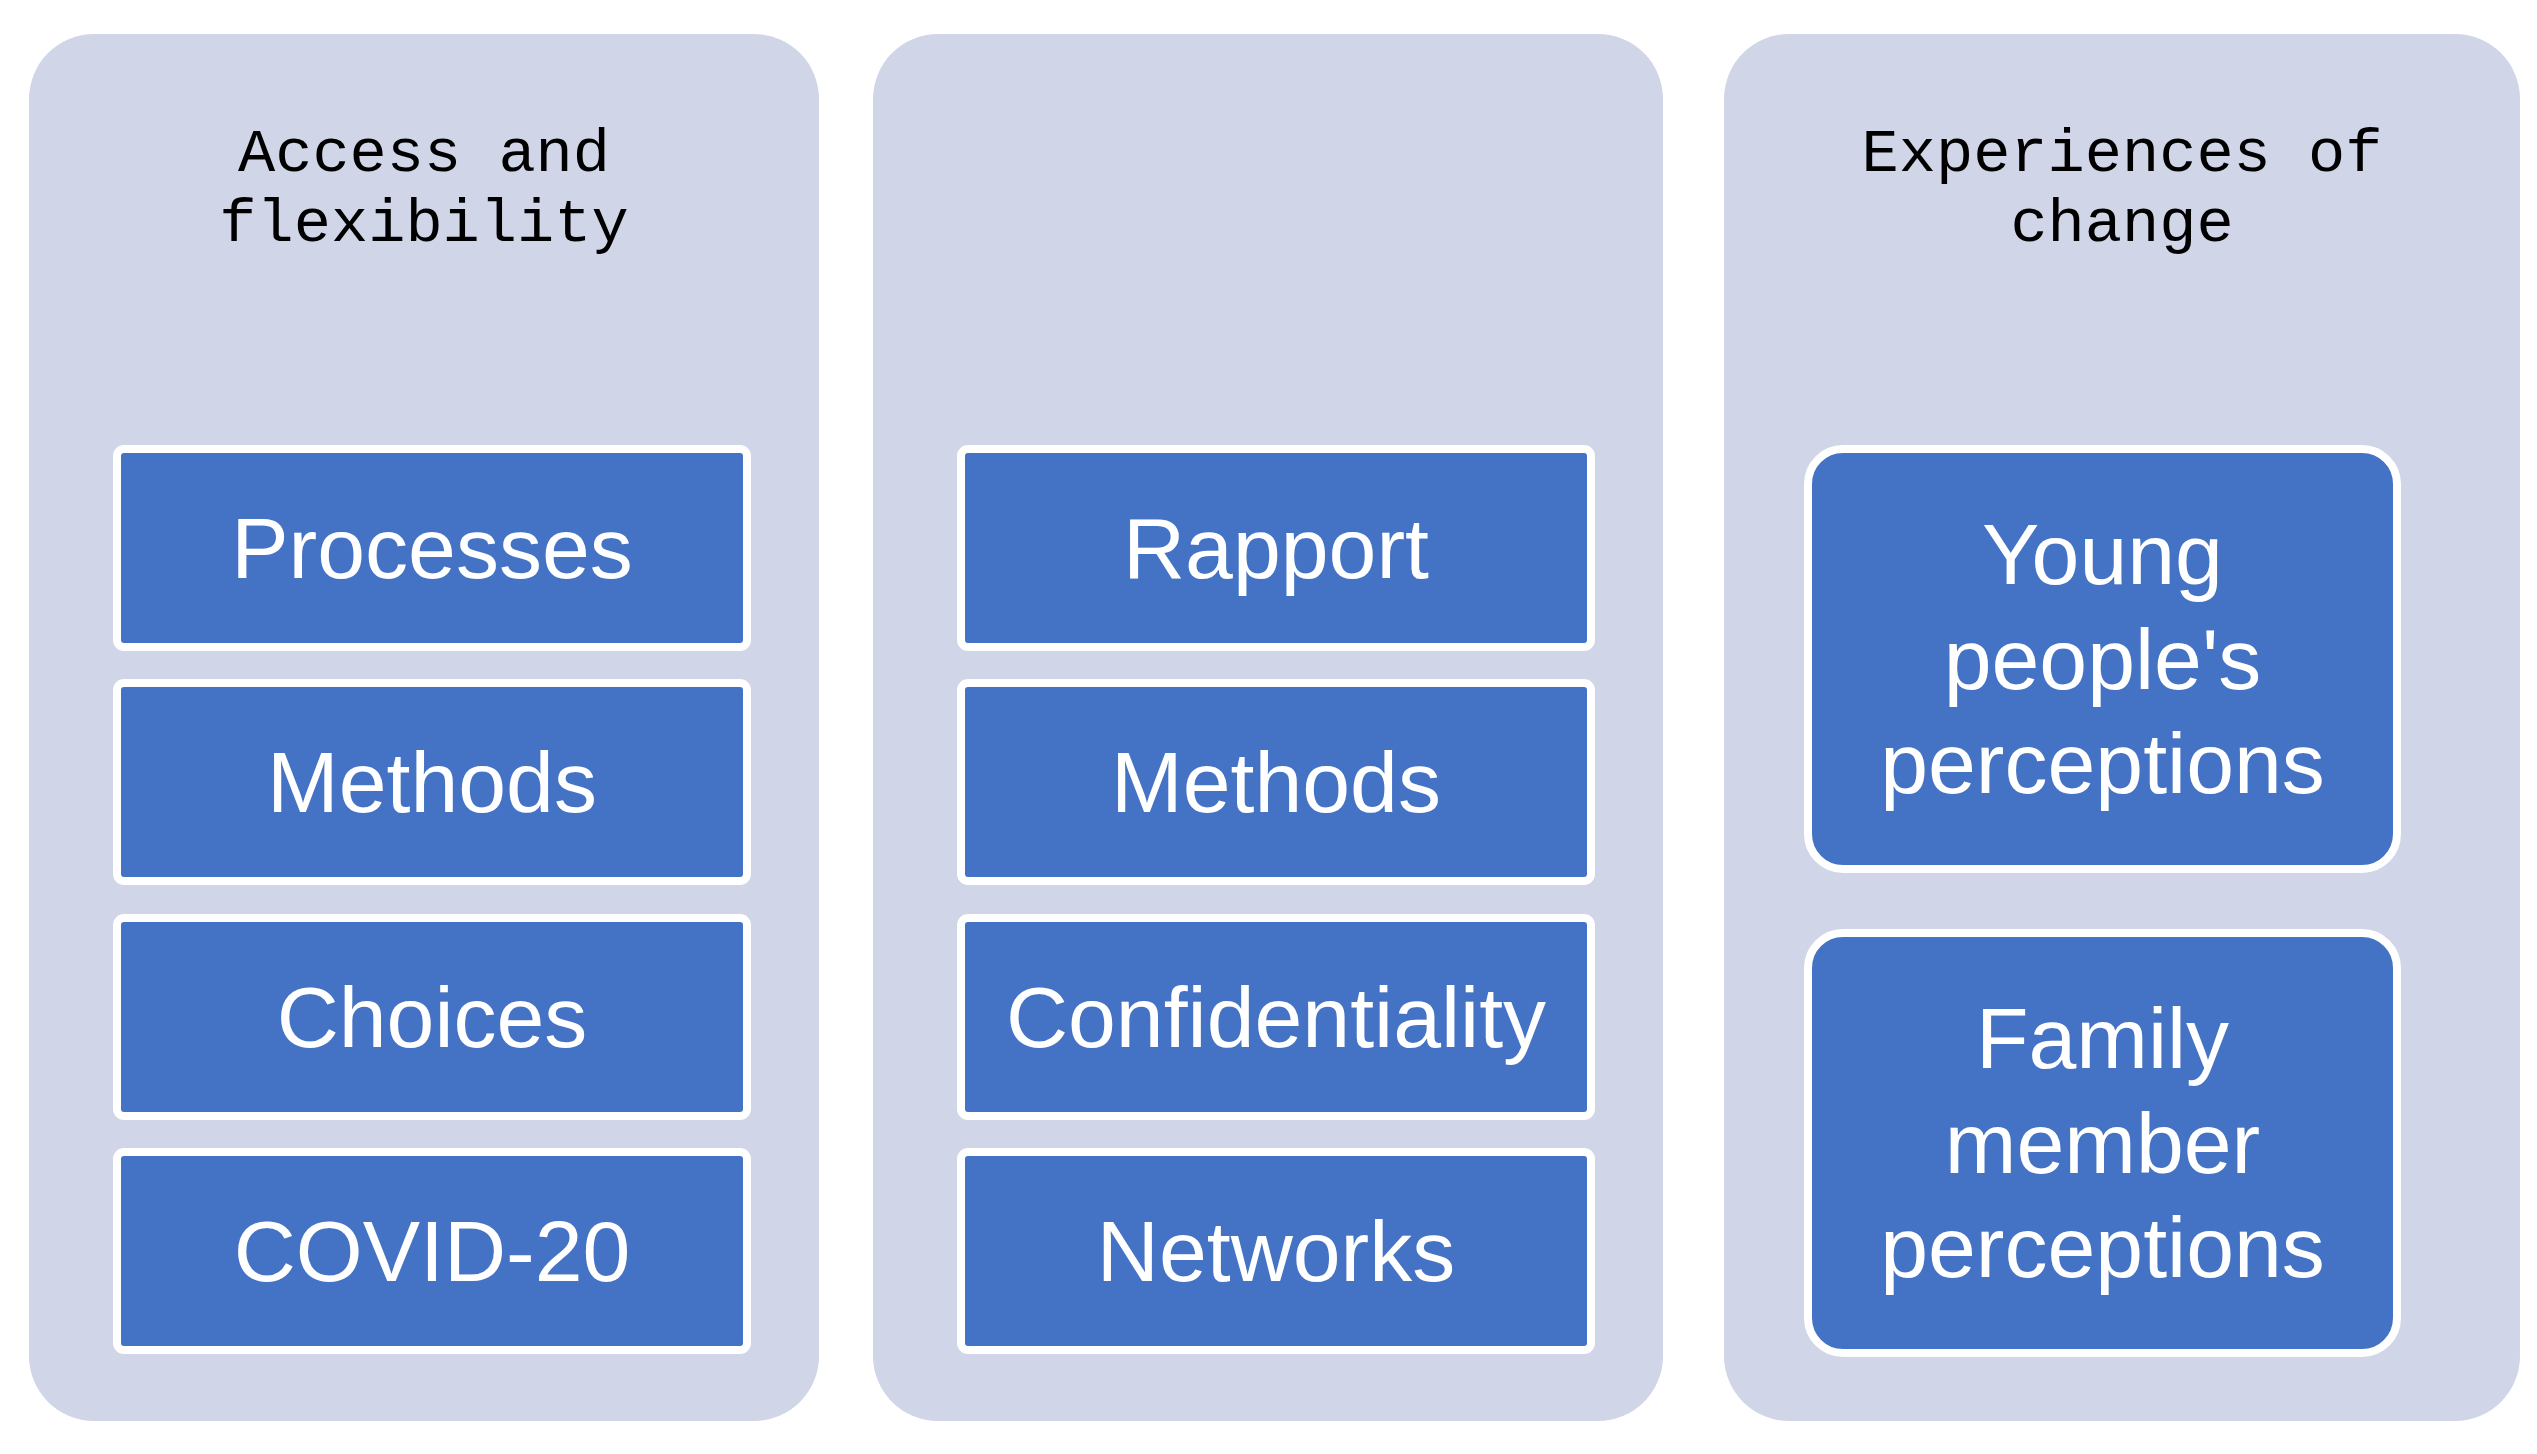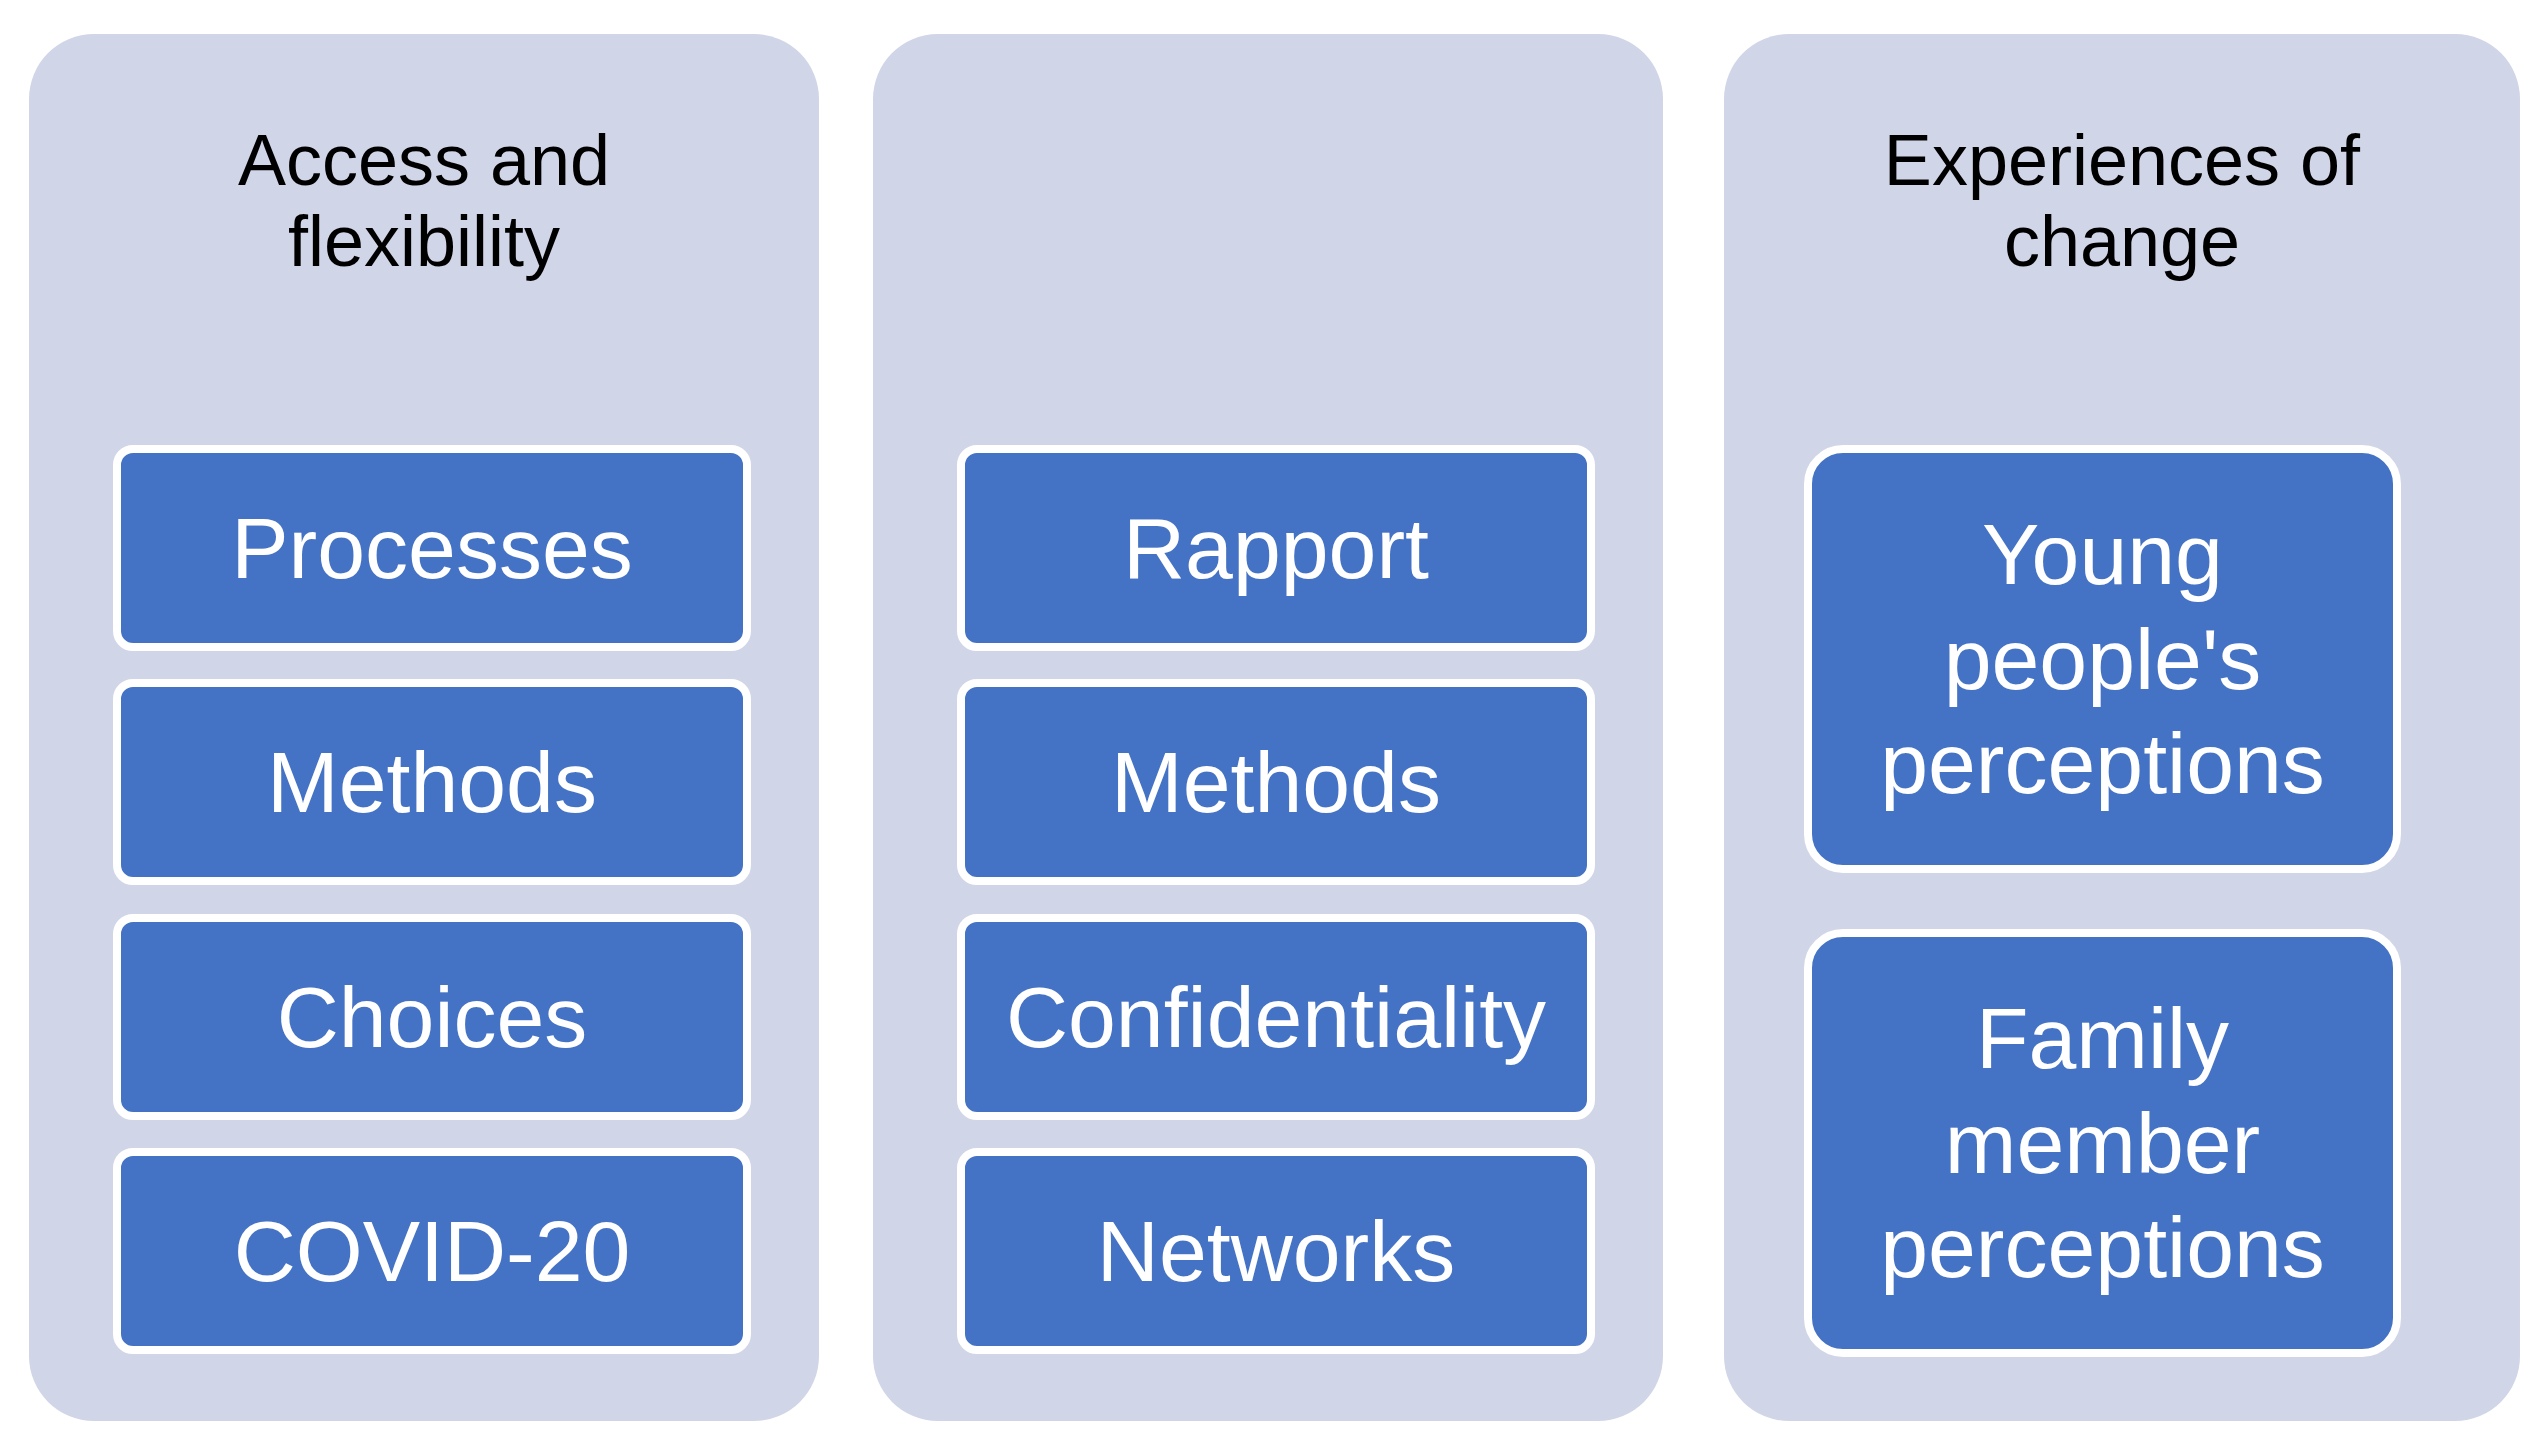--- a/index.html
+++ b/index.html
@@ -26,44 +26,45 @@
   #col2 { left: 873px;  width: 790px; }
   #col3 { left: 1724px; width: 787px; padding-left: 9px; }
 
   .column-title {
     position: absolute;
     top: 86px;
     left: 0;
     width: 100%;
     margin: 0;
     text-align: center;
-    font-size: 72px;
+    font-size: 62px;
     font-weight: 400;
     line-height: 1.13;
     color: var(--title-color, #000000);
     white-space: pre-line;
+    font-family: Liberation Mono, monospace;
   }
   .theme-box {
     position: absolute;
     box-sizing: border-box;
     background: var(--box-bg, #4472c4);
     border: 8.4px solid var(--box-border, #ffffff);
     color: var(--box-text, #ffffff);
     display: flex;
     align-items: center;
     justify-content: center;
     text-align: center;
     font-size: 86px;
     line-height: 1.22;
   }
   .theme-box.small {
     left: 84px;
     width: 638px;
     height: 206px;
-    border-radius: 20px;
+    border-radius: 11px;
     padding: 0 9.3px;
   }
   .theme-box.tall {
     left: 80px;
     width: 597px;
     height: 428px;
     border-radius: 39px;
     padding: 0 56px;
   }
   .theme-box .label {

